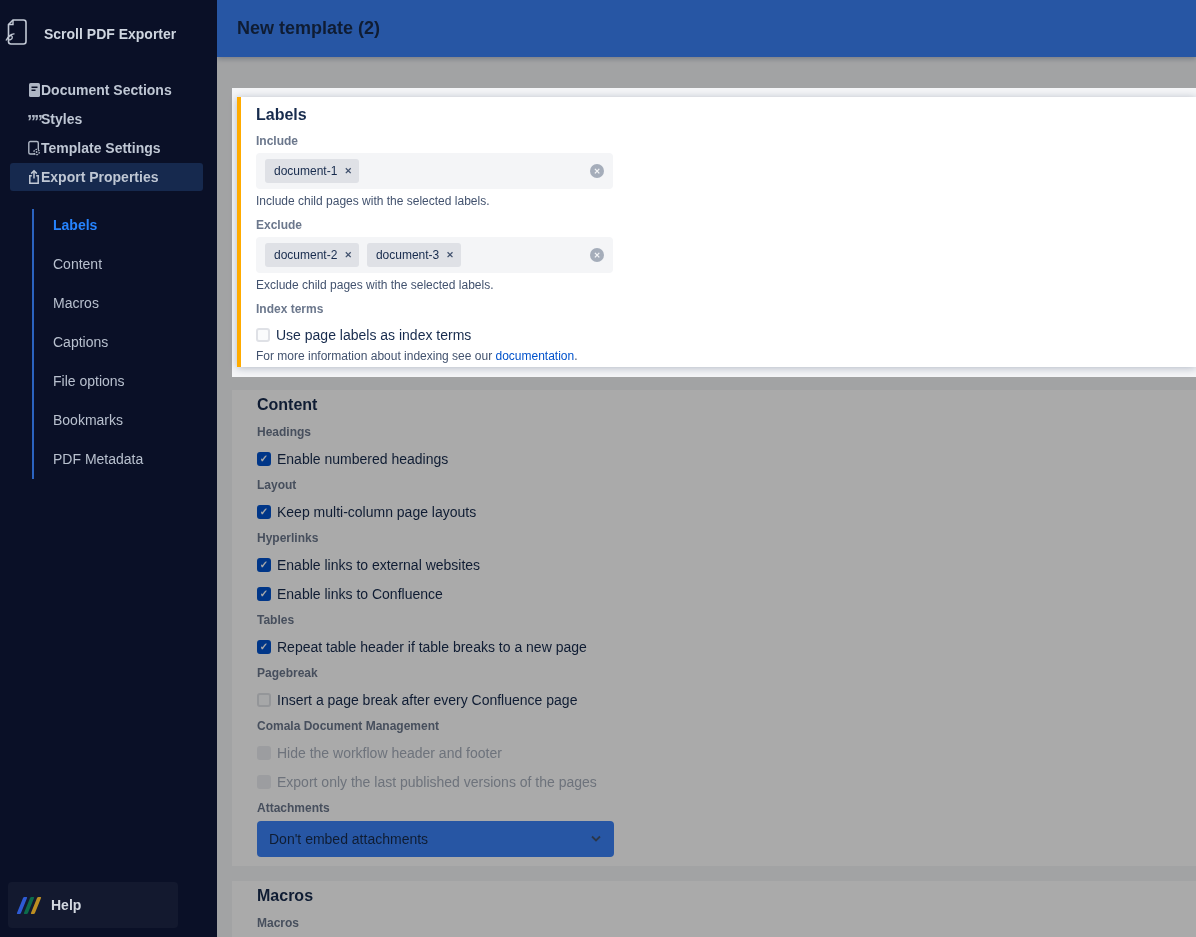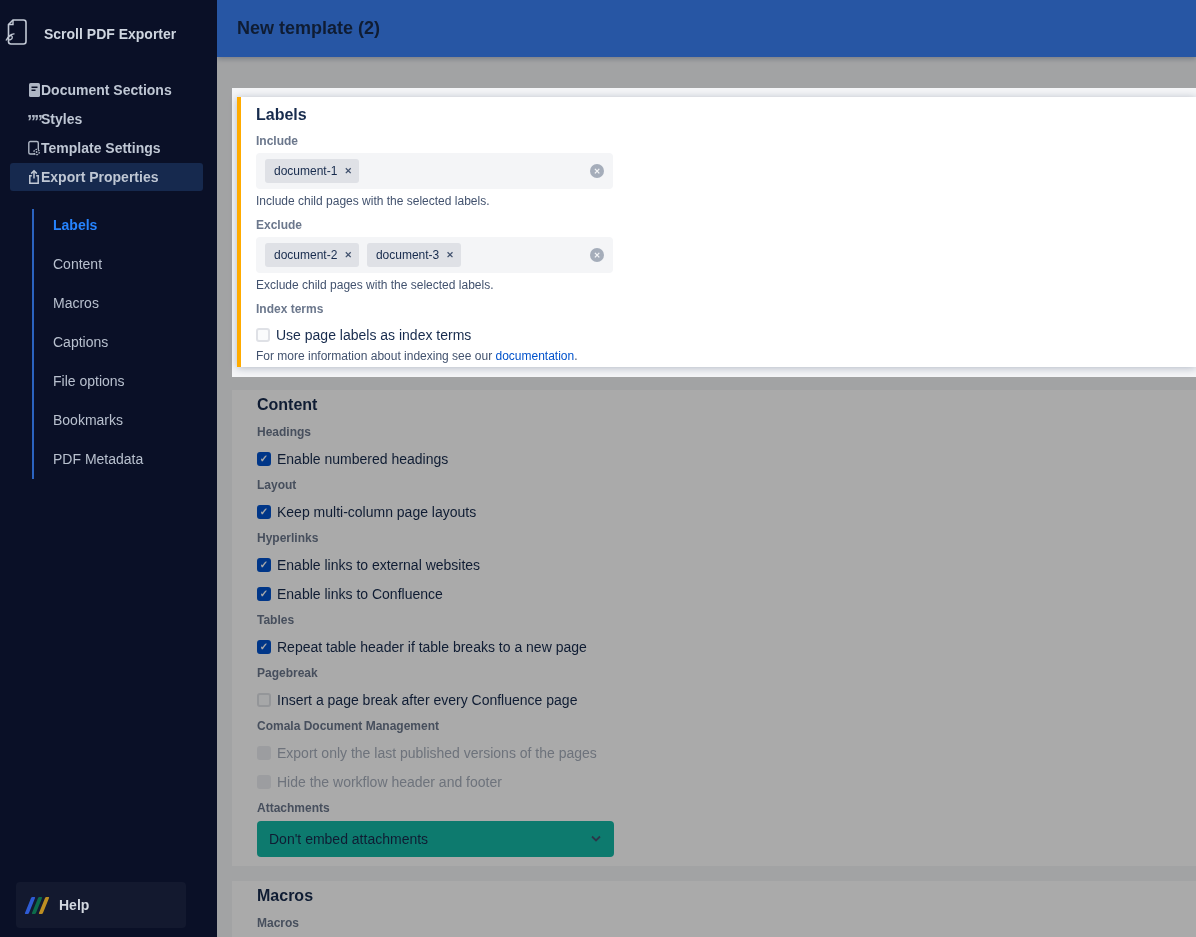--- a/index.html
+++ b/index.html
@@ -16,21 +16,21 @@
               padding-left:17px; border-radius:3px; cursor:pointer; }
   .nav-item .nav-label { font-size:14px; font-weight:600; color:#BFC7D4; }
   .nav-item.selected { background:#16294E; }
   .nav-icon { width:14px; height:16px; display:flex; align-items:center; justify-content:center; }
   .quote-glyph { font-size:18px; font-weight:800; color:#AEB6C4; letter-spacing:-2px; line-height:10px; display:inline-block; margin-top:6px;}
   .subnav { position:relative; margin-top:14px; }
   .subnav-line { position:absolute; left:32px; top:4px; width:2px; height:270px; background:#2B63C0; }
   .subnav-item { height:39px; display:flex; align-items:center; padding-left:53px;
                  font-size:14px; color:#B8C0CE; cursor:pointer; }
   .subnav-item.active { color:#2684FF; font-weight:700; }
-  .help-row { position:absolute; left:16px; bottom:9px; width:170px; height:46px; border-radius:4px;
+  .help-row { position:absolute; left:8px; bottom:9px; width:170px; height:46px; border-radius:4px;
               background:rgba(255,255,255,0.04); display:flex; align-items:center; gap:13px;
               padding-left:12px; cursor:pointer; }
   .help-label { font-size:14px; font-weight:600; color:#D3D8E0; }
   .k15t { display:flex; gap:3px; transform:skewX(-22deg); }
   .k15t span { width:4px; height:17px; border-radius:1px; display:block; }
   .k15t .b1 { background:#2E5BD4; }
   .k15t .b2 { background:#0C6B4B; }
   .k15t .b3 { background:#BD8E22; }
 
   
@@ -70,21 +70,21 @@
   .cb.checked { background:#0052CC; border-color:#0052CC; }
   .cb.checked::after { content:"✓"; color:#fff; font-size:10px; font-weight:700; line-height:1; }
   .cb.disabled { background:#EBECF0; border-color:#EBECF0; cursor:default; }
   .cb-label { font-size:14px; color:#172B4D; }
   .cb-row.disabled .cb-label { color:#A5ADBA; }
   .card.labels .cb-row { margin-top:10px; }
 
   .footnote { font-size:12px; color:#42526E; line-height:14px; margin-top:6px; }
   .footnote a { color:#0052CC; text-decoration:none; cursor:pointer; }
 
-  .select { width:357px; height:36px; margin-top:6px; background:#14b8a6; border-radius:4px;
+  .select { width:357px; height:36px; margin-top:6px; background:#3b82f6; border-radius:4px;
             display:flex; align-items:center; padding:0 12px; cursor:pointer; }
   .select-value { font-size:14px; color:#172B4D; }
   .select-chevron { margin-left:auto; display:flex; }
 
   
   .dim { position:absolute; background:rgba(0,0,0,0.335); z-index:5; pointer-events:none; }
   .dim-top { top:0; left:0; right:0; height:88px; }
   .dim-left { top:88px; left:0; width:15px; height:289px; }
   .dim-bottom { top:377px; left:0; right:0; height:560px; }
 </style>
@@ -239,25 +239,25 @@
 
         <div class="group-label">Pagebreak</div>
         <div class="cb-row">
           <span class="cb"></span>
           <span class="cb-label">Insert a page break after every Confluence page</span>
         </div>
 
         <div class="group-label">Comala Document Management</div>
         <div class="cb-row disabled">
           <span class="cb disabled"></span>
-          <span class="cb-label">Export only the last published versions of the pages</span>
+          <span class="cb-label">Hide the workflow header and footer</span>
         </div>
         <div class="cb-row disabled">
           <span class="cb disabled"></span>
-          <span class="cb-label">Hide the workflow header and footer</span>
+          <span class="cb-label">Export only the last published versions of the pages</span>
         </div>
 
         <div class="group-label">Attachments</div>
         <div class="select">
           <span class="select-value">Don't embed attachments</span>
           <span class="select-chevron">
             <svg width="12" height="8" viewBox="0 0 12 8" fill="none">
                 <path d="M2 1.5 L6 5.5 L10 1.5" stroke="#42526E" stroke-width="1.8"></path>
               </svg>
           </span>

